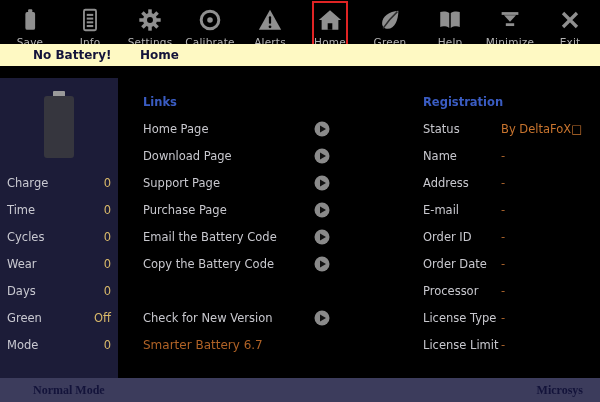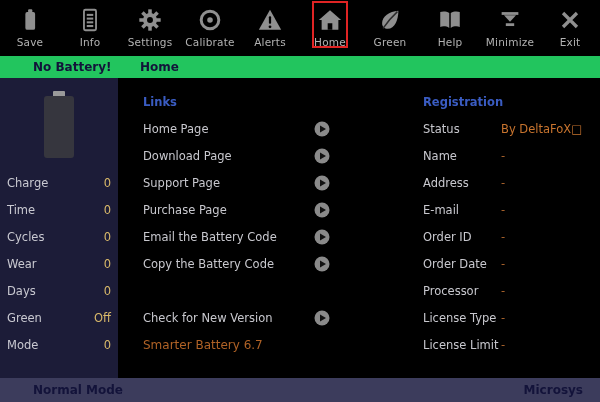--- a/index.html
+++ b/index.html
@@ -21,22 +21,22 @@
   .tool-item svg { display:block; }
   .tool-label {
     margin-top:3px; font-size:10.5px; color:#b2b2b2; letter-spacing:.2px;
   }
   .red-frame {
     position:absolute; top:1px; left:50%; transform:translateX(-50%);
     width:36px; height:47px; border:2px solid #e02424; pointer-events:none;
   }
   
   .topbar {
-    position:absolute; left:0; top:56px; width:600px; height:22px;
-    background:#22c55e;
+    position:absolute; left:0; top:44px; width:600px; height:22px;
+    background:#fef9c3;
   }
   .topbar span {
     position:absolute; top:0; line-height:22px; font-size:12px;
     font-weight:600; color:#13133a;
   }
   .topbar .bat-status { left:33px; }
   .topbar .page-name  { left:140px; }
   
   .sidebar {
     position:absolute; left:0; top:78px; width:118px; height:300px;
@@ -65,21 +65,21 @@
   .version-label { font-size:12px; color:#b06226; }
   .reg-row .lbl { width:78px; font-size:11.5px; color:#c8c8ce; }
   .reg-row .val { font-size:11.5px; color:#a35f2a; }
   .reg-row .val.status { color:#c8742e; }
   
   .statusbar {
     position:absolute; left:0; top:378px; width:600px; height:24px;
     background:#3c3c5c; display:flex; align-items:center;
     justify-content:space-between; padding:0 17px 0 33px;
   }
-  .statusbar span { font-size:12px; font-weight:600; color:#13133a; }
+  .statusbar span { font-size:12px; font-weight:600; color:#13133a;font-family:Liberation Serif, serif; }
 </style>
 </head>
 <body>
 
 <div class="app">
 
   <div class="toolbar">
 
     <div class="tool-item">
       <svg width="26" height="26" viewBox="0 0 28 28">

